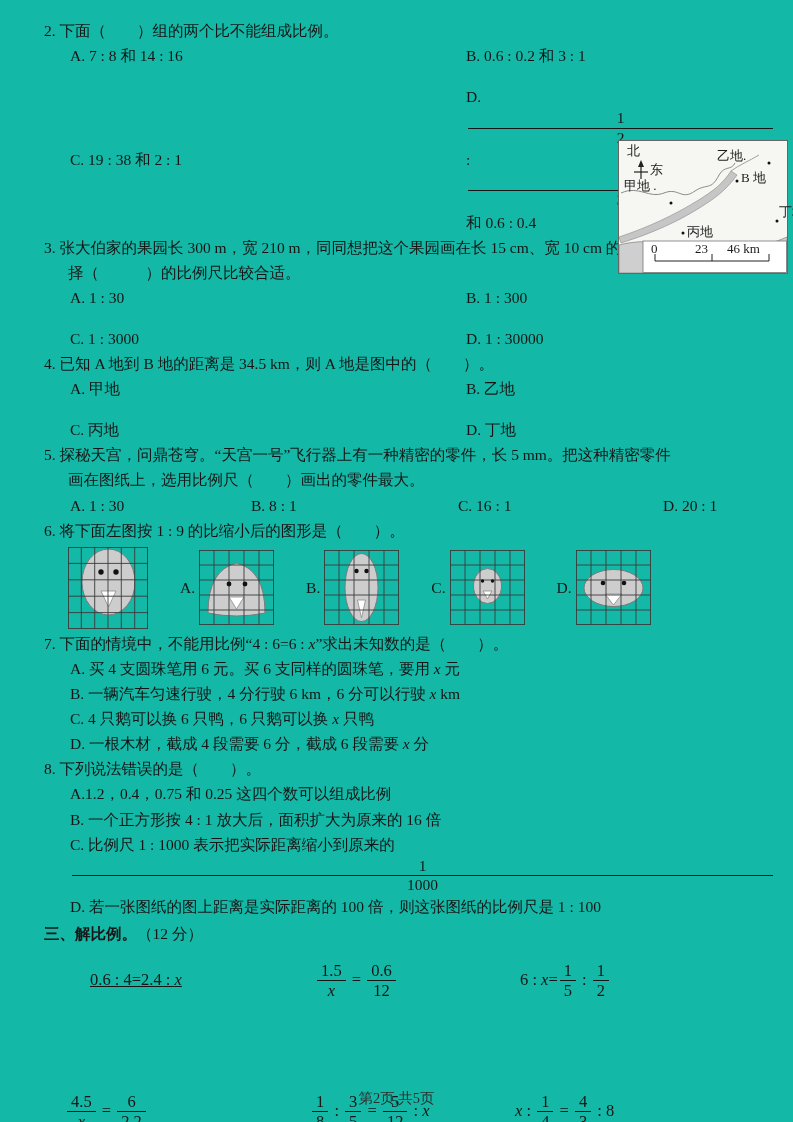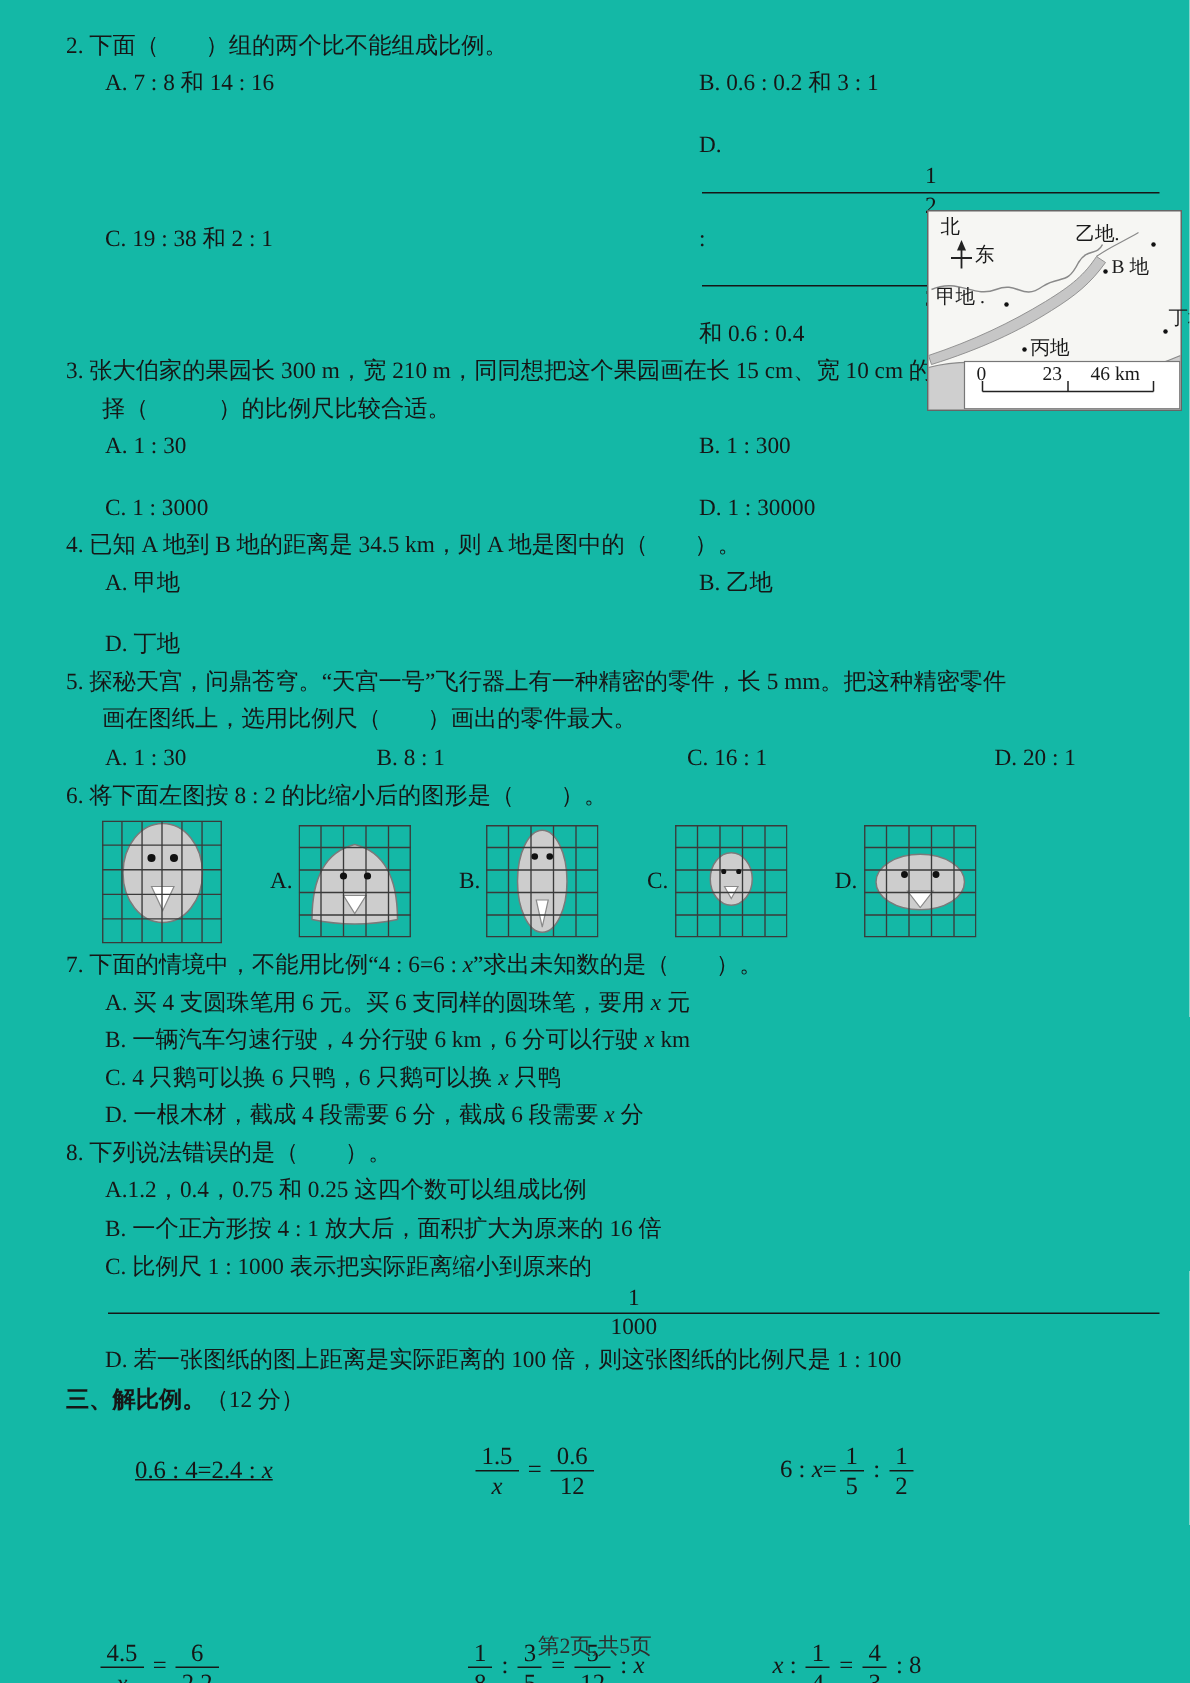--- a/index.html
+++ b/index.html
@@ -83,37 +83,38 @@
         <span>C. 1 : 3000</span>
         <span>D. 1 : 30000</span>
       </div>
     </div>
 
     <div>
       <div class="stem">4. 已知 A 地到 B 地的距离是 34.5 km，则 A 地是图中的（　　）。</div>
       <div class="opts2">
         <span>A. 甲地</span>
         <span>B. 乙地</span>
+        <span>C. 丙地</span>
         <span>D. 丁地</span>
       </div>
     </div>
 
     <div>
       <div class="stem">5. 探秘天宫，问鼎苍穹。“天宫一号”飞行器上有一种精密的零件，长 5 mm。把这种精密零件</div>
       <div class="stem cont">画在图纸上，选用比例尺（　　）画出的零件最大。</div>
       <div class="opts4">
         <span>A. 1 : 30</span>
         <span>B. 8 : 1</span>
         <span>C. 16 : 1</span>
         <span>D. 20 : 1</span>
       </div>
     </div>
 
     <div>
-      <div class="stem">6. 将下面左图按 8 : 2 的比缩小后的图形是（　　）。</div>
+      <div class="stem">6. 将下面左图按 1 : 9 的比缩小后的图形是（　　）。</div>
       <div class="figrow">
 
         <svg class="grid-fig" width="80" height="82" viewBox="0 0 80 82">
           <ellipse cx="40.5" cy="35" rx="26.5" ry="33" fill="#cdcdcd" stroke="#7a7a7a" stroke-width="1"></ellipse>
           <polygon points="33,44 48,44 40.5,60" fill="#ffffff" stroke="#8a8a8a" stroke-width="0.8"></polygon>
           <path d="M0 0.5H80M0 16.4H80M0 32.8H80M0 49.2H80M0 65.6H80M0 81.5H80M0.5 0V82M13.3 0V82M26.7 0V82M40 0V82M53.3 0V82M66.7 0V82M79.5 0V82" stroke="#3a3a3a" stroke-width="0.9" fill="none"></path>
           <circle cx="33" cy="25" r="2.7" fill="#111"></circle>
           <circle cx="48" cy="25" r="2.7" fill="#111"></circle>
         </svg>
 
@@ -208,21 +209,21 @@
       <circle cx="64" cy="92" r="1.5" fill="#111"></circle>
       <rect x="24" y="100" width="143.5" height="31.5" fill="#ffffff" stroke="#777" stroke-width="0.8"></rect>
       <line x1="36" y1="120" x2="150" y2="120" stroke="#222" stroke-width="1"></line>
       <line x1="36" y1="113" x2="36" y2="120" stroke="#222" stroke-width="1"></line>
       <line x1="93" y1="113" x2="93" y2="120" stroke="#222" stroke-width="1"></line>
       <line x1="150" y1="113" x2="150" y2="120" stroke="#222" stroke-width="1"></line>
     </svg>
     <span class="lbl" style="left:8px; top:3px;">北</span>
     <span class="lbl" style="left:31px; top:22px;">东</span>
     <span class="lbl" style="left:98px; top:8px;">乙地.</span>
-    <span class="lbl" style="left:5px; top:50px;">甲地 .</span>
+    <span class="lbl" style="left:5px; top:38px;">甲地 .</span>
     <span class="lbl" style="left:122px; top:30px;">B 地</span>
     <span class="lbl" style="left:124px; top:64px;margin-left:36px;">丁地.</span>
     <span class="lbl" style="left:68px; top:84px;">丙地</span>
     <span class="lbl" style="left:32px; top:101px;">0</span>
     <span class="lbl" style="left:76px; top:101px;">23</span>
     <span class="lbl" style="left:108px; top:101px;">46 km</span>
   </div>
 
   <div class="footer">第2页,共5页</div>
 </div>

